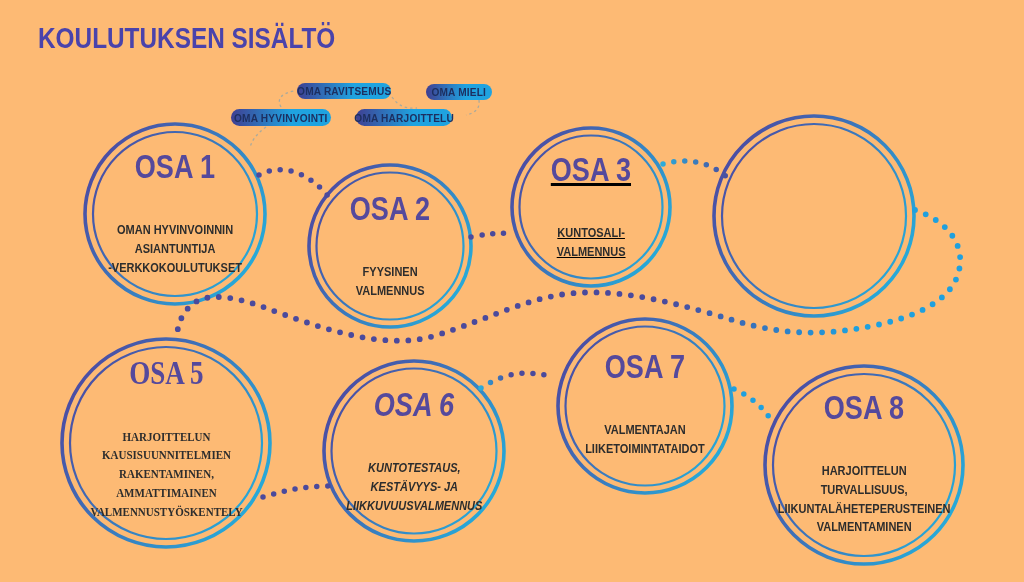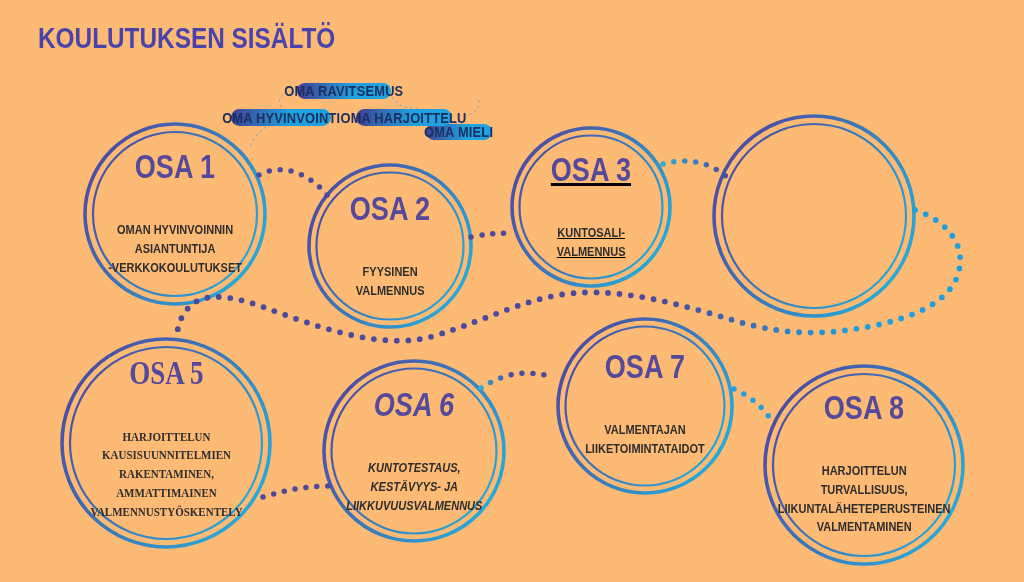--- a/index.html
+++ b/index.html
@@ -53,21 +53,21 @@
     transform:scaleX(0.88);
     white-space:pre-line;
   }
 
   .tag-pill{
     position:absolute;
     display:flex;align-items:center;justify-content:center;
     background:linear-gradient(90deg,#3f3f92 0%,#1fa3e0 60%);
     border-radius:9px;
     color:var(--pill-text);
-    font-size:14px;font-weight:800;
+    font-size:11px;font-weight:800;
     letter-spacing:0.2px;
     white-space:nowrap;
   }
   .tag-pill > span{transform:scaleX(0.92);}
 </style>
 </head>
 <body>
 
 <div class="canvas">
 
@@ -178,21 +178,21 @@
       <path d="M 479 100 C 480 109, 475 113, 466 115"></path>
       <path d="M 266 127 C 259 132, 253 138, 250 147"></path>
     </g>
   </svg>
 
   <div class="page-title">KOULUTUKSEN SISÄLTÖ</div>
 
   <div class="tag-pill" style="left:297px;top:83px;width:94px;height:16px;">
     <span>OMA RAVITSEMUS</span>
   </div>
-  <div class="tag-pill" style="left:426px;top:84px;width:66px;height:16px;margin-top:40px;">
+  <div class="tag-pill" style="left:426px;top:84px;width:66px;height:16px;">
     <span>OMA MIELI</span>
   </div>
   <div class="tag-pill" style="left:231px;top:109px;width:100px;height:17px;">
     <span>OMA HYVINVOINTI</span>
   </div>
   <div class="tag-pill" style="left:356px;top:109px;width:96px;height:17px;">
     <span>OMA HARJOITTELU</span>
   </div>
 
   <div class="circle-label" style="left:65px;top:132px;width:220px;height:164px;">

